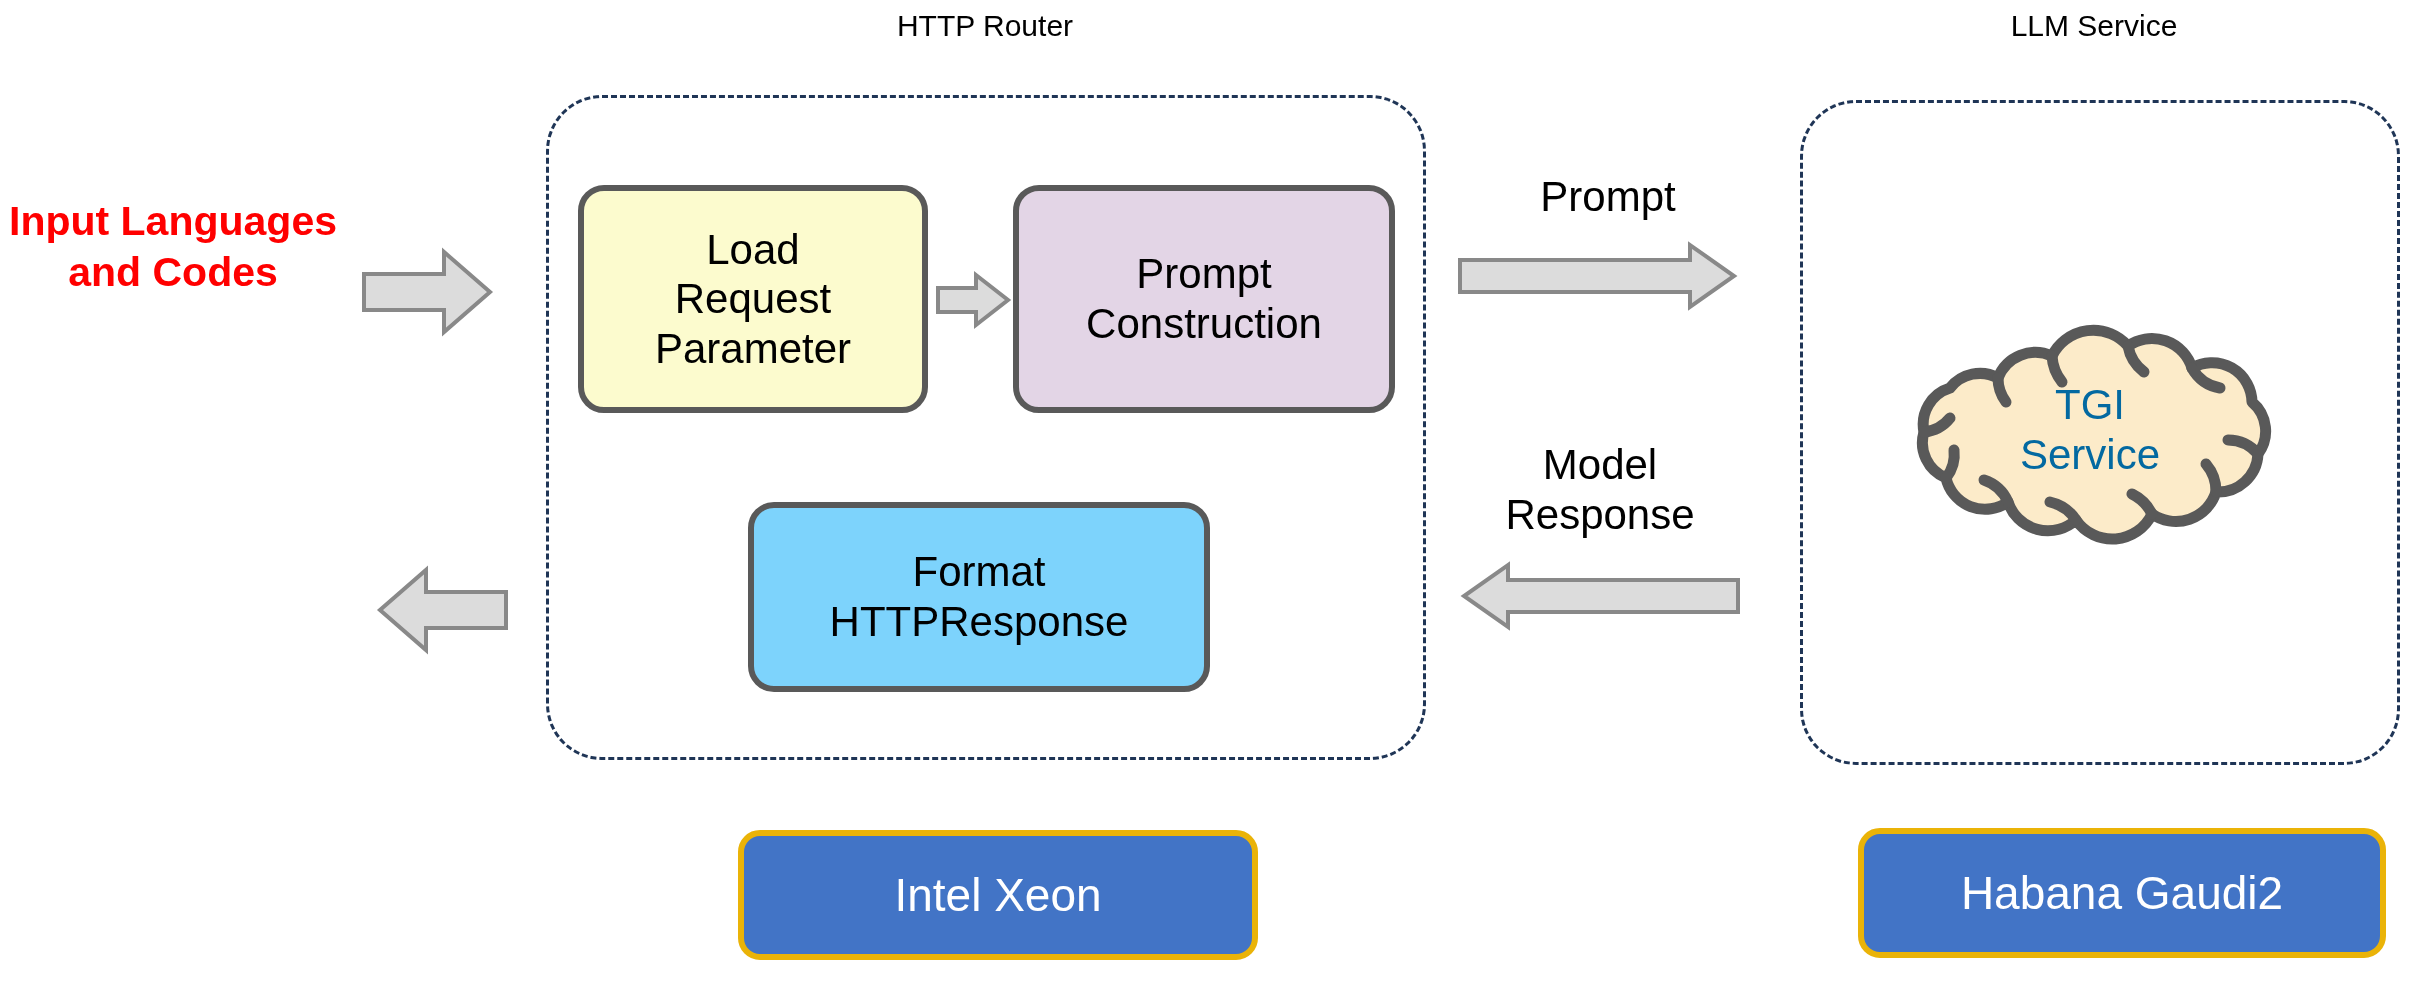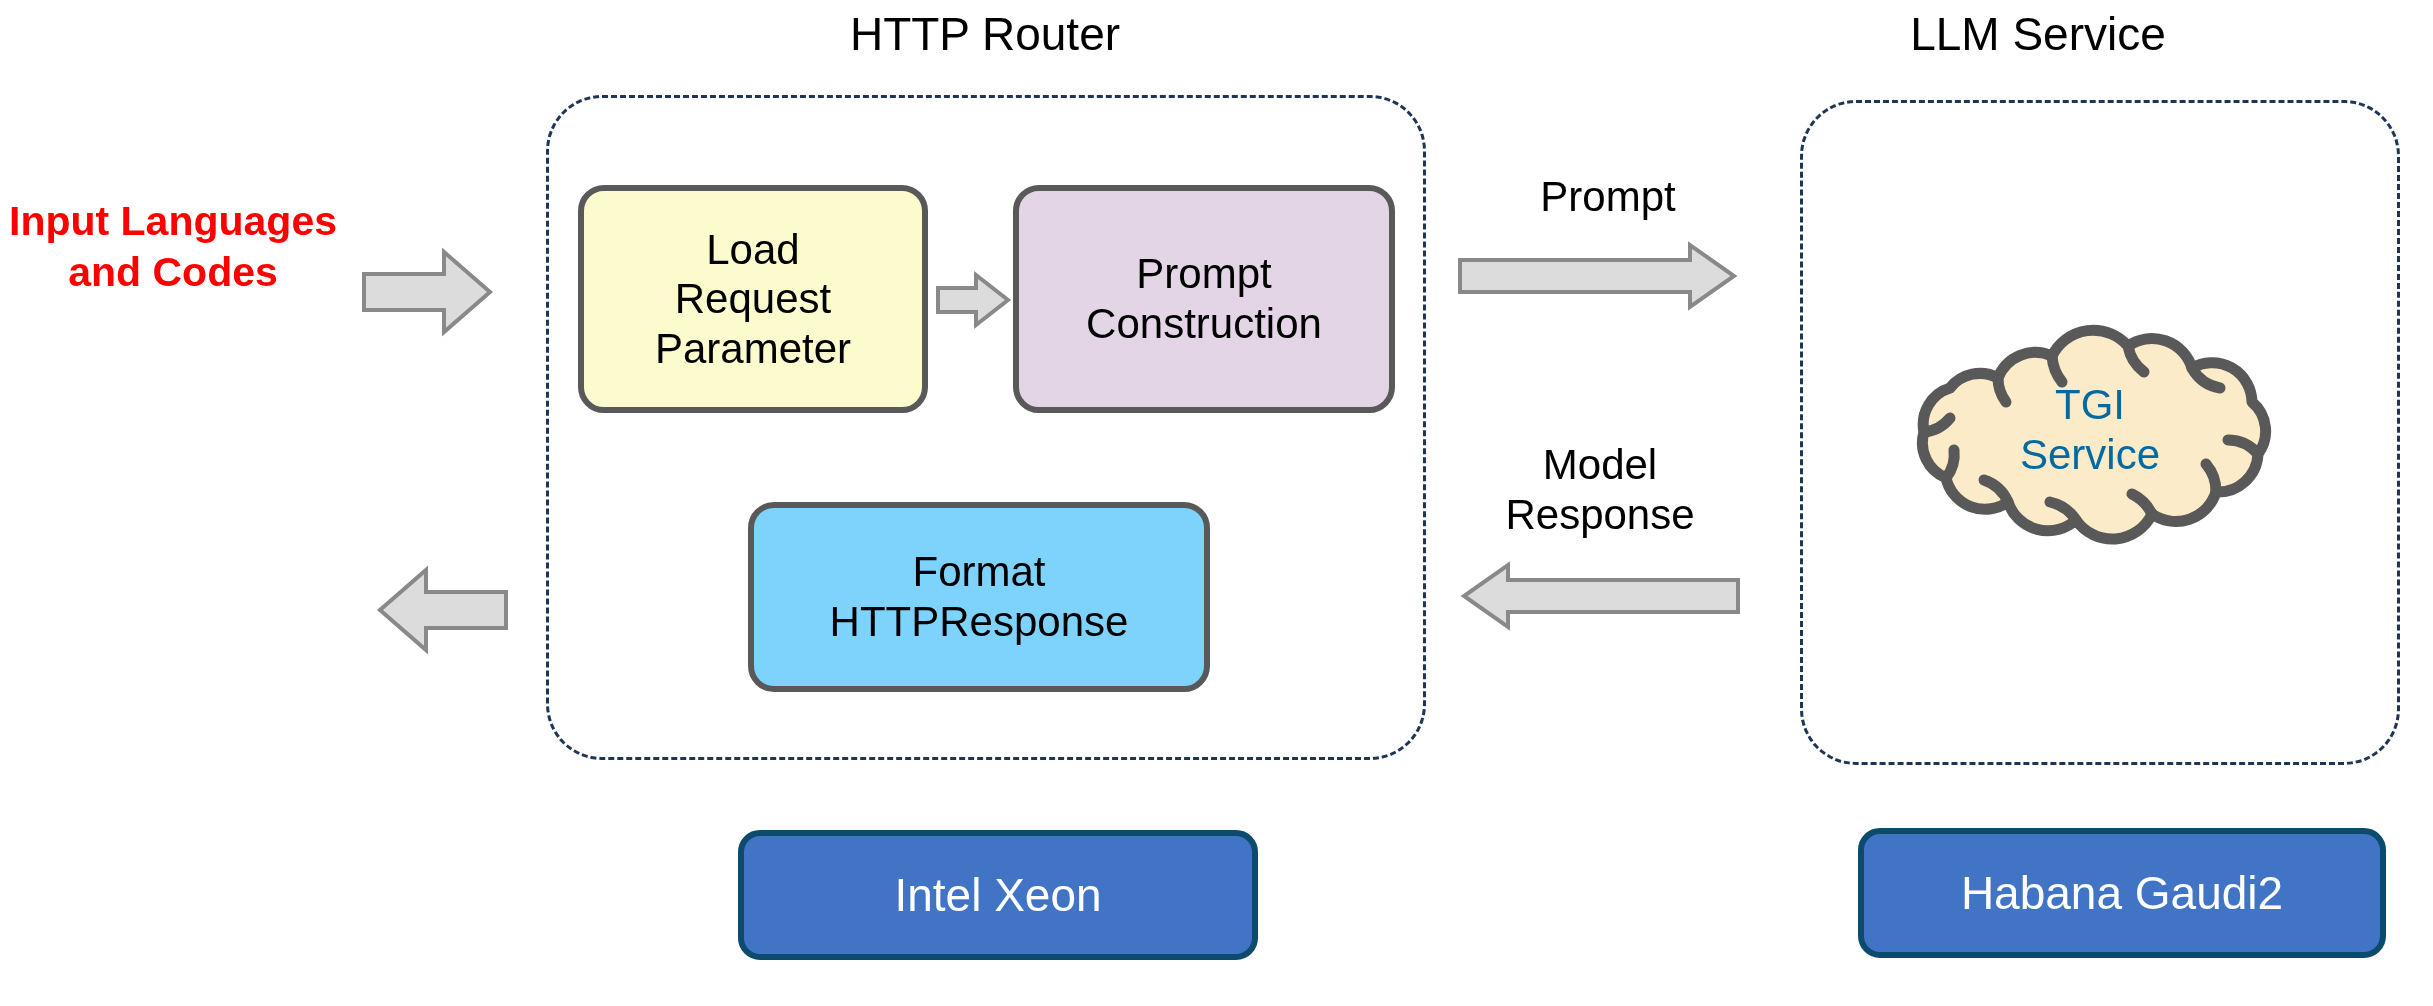--- a/index.html
+++ b/index.html
@@ -16,21 +16,21 @@
     width: 2433px;
     height: 1006px;
     background: #ffffff;
     overflow: hidden;
   }
   .abs { position: absolute; }
 
   
   .section-title {
     font-family: "Liberation Sans", sans-serif;
-    font-size: 46px;
+    font-size: 30px;
     color: #000000;
     text-align: center;
     line-height: 1.05;
     white-space: nowrap;
     font-weight: 400;
   }
 
   
   .endpoint-label {
     font-family: "Liberation Sans", sans-serif;
@@ -64,21 +64,21 @@
     line-height: 1.18;
     padding: 4px 10px;
   }
   .proc-box.yellow { background: #FCFBCE; }
   .proc-box.purple { background: #E3D5E6; }
   .proc-box.mint   { background: #7dd3fc; }
 
   
   .hw-box {
     box-sizing: border-box;
-    border: 6px solid #0c4a6e;
+    border: 6px solid #eab308;
     border-radius: 22px;
     background: #4274C6;
     display: flex;
     align-items: center;
     justify-content: center;
     text-align: center;
     font-family: "Liberation Sans", sans-serif;
     font-size: 46px;
     color: #FFFFFF;
     line-height: 1.1;
@@ -113,21 +113,21 @@
   }
   svg { display: block; overflow: visible; }
 </style>
 </head>
 <body>
 
 <div id="canvas">
 
   <div class="abs section-title" style="left:735px; top:10px; width:500px;">HTTP Router</div>
 
-  <div class="abs section-title" style="left:1788px; top:10px; width:500px;">LLM Service</div>
+  <div class="abs section-title" style="left:1844px; top:10px; width:500px;">LLM Service</div>
 
   <div class="abs dashed-group" style="left:546px; top:95px; width:880px; height:665px;"></div>
 
   <div class="abs dashed-group" style="left:1800px; top:100px; width:600px; height:665px;"></div>
 
   <div class="abs endpoint-label" style="left:8px; top:196px; width:330px;">Input
 Languages
 and Codes</div>
 
 

